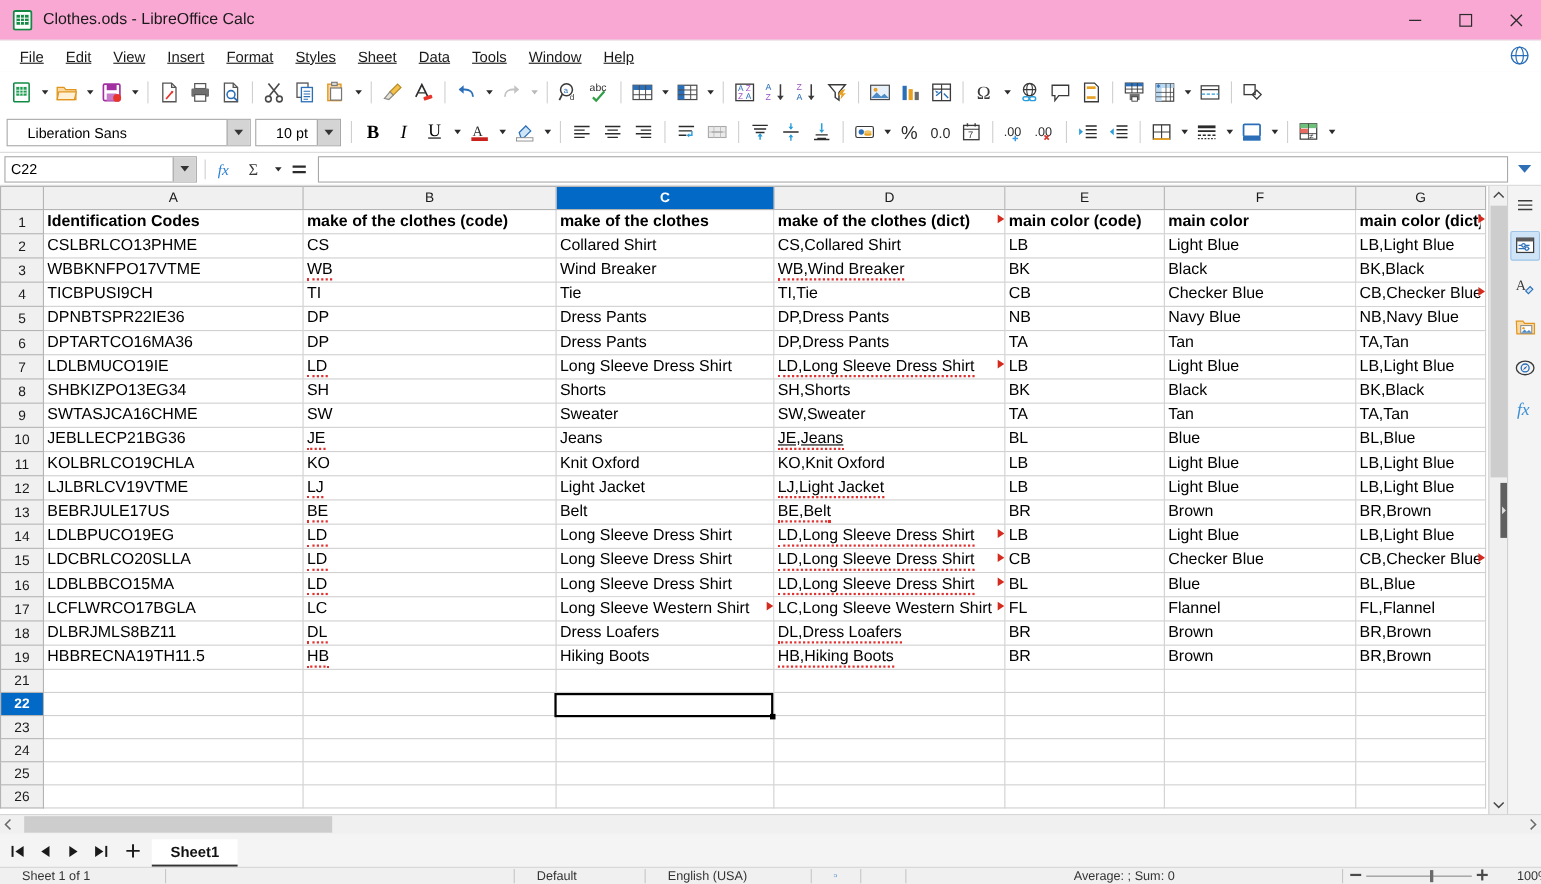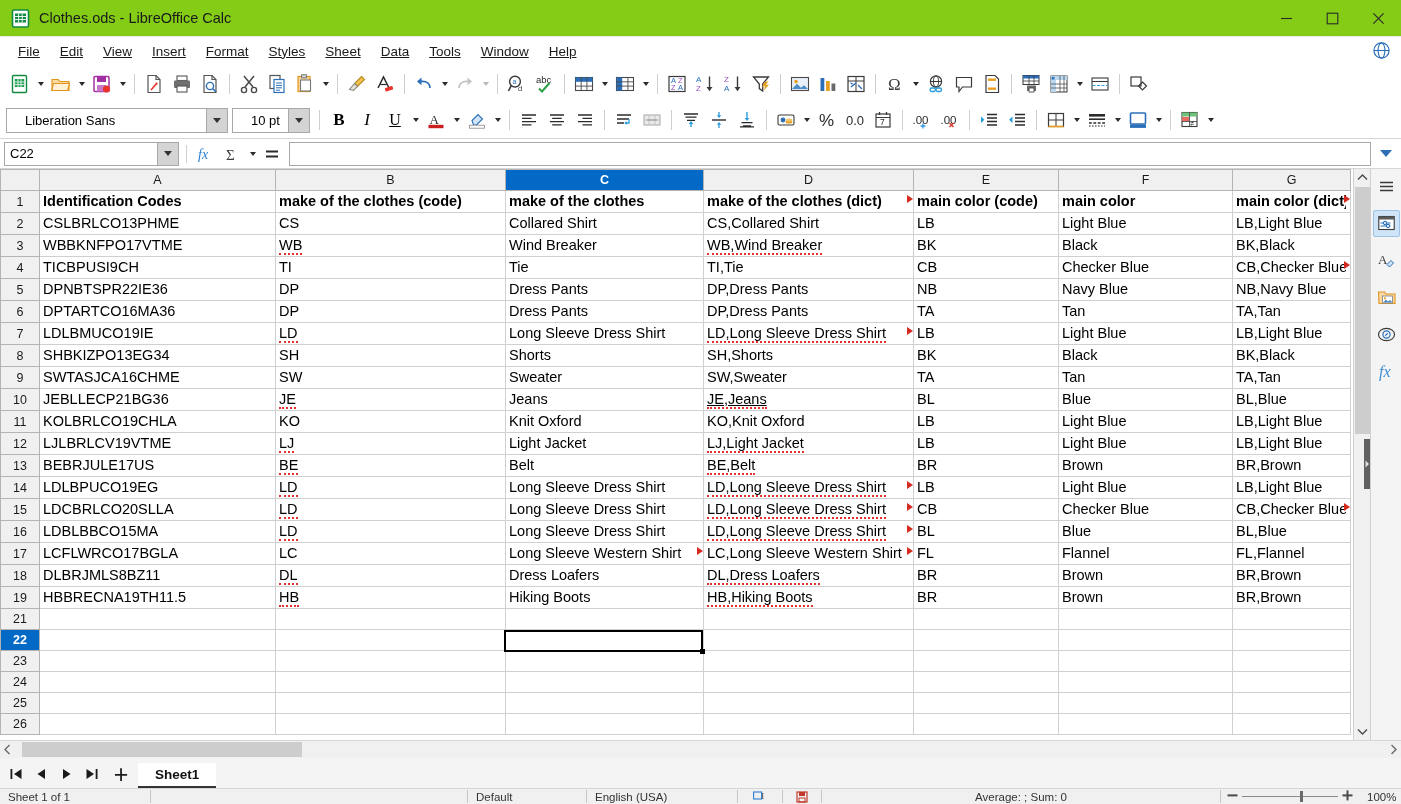--- a/index.html
+++ b/index.html
@@ -9,21 +9,21 @@
     overflow: hidden;
     background: #ffffff;
     font-family: "Liberation Sans", sans-serif;
     font-size: 13px;
     color: #000000;
   }
   #app { width: 1401px; height: 804px; position: relative; background:#f4f4f4; display:flex; flex-direction:column; }
 
   
   .titlebar {
-    height: 37px; background: #84cc16; display: flex; align-items: center;
+    height: 37px; background: #f9a8d4; display: flex; align-items: center;
     border-bottom: 1px solid #e8e8e8; flex: 0 0 37px;
   }
   .title-left { display:flex; align-items:center; padding-left: 11px; gap: 9px; }
   .app-icon { width: 19px; height: 19px; position: relative; }
   .title-text { font-size: 14.5px; color: #1a1a1a; }
   .title-spacer { flex: 1 1 auto; }
   .winbtns { display:flex; height: 37px; }
   .winbtn { width: 46px; height: 37px; display:flex; align-items:center; justify-content:center; }
   .winbtn svg { display:block; }
 
@@ -148,21 +148,21 @@
   .sheettab {
     height:25px; padding:0 17px; background:#ffffff; display:flex;align-items:center;
     font-size:13.5px; font-weight:700; border-bottom:2px solid #333; color:#111;
   }
 
   
   .statusbar {
     height:16px; background:#f0f0f0; display:flex; align-items:center; font-size:11.5px; color:#333;
     flex:0 0 16px; border-top:1px solid #d6d6d6; overflow:hidden;
   }
-  .sb-cell { padding:0 8px; white-space:nowrap; overflow:hidden; }
+  .sb-cell { padding:0 20px; white-space:nowrap; overflow:hidden; }
   .sb-sep { width:1px; height:13px; background:#c6c6c6; }
   .zoomslider { display:flex;align-items:center;gap:4px; padding:0 6px;}
   .zs-track { width:96px;height:1px;background:#8a8a8a; position:relative; }
   .zs-knob { position:absolute; left:58px; top:-5px; width:3px;height:11px;background:#6a6a6a; }
 
   
   .sidebar {
     width:31px; background:#f4f4f4; border-left:1px solid #d0d0d0; display:flex; flex-direction:column;
     align-items:center; padding-top:4px; gap:10px; flex:0 0 31px;
   }

